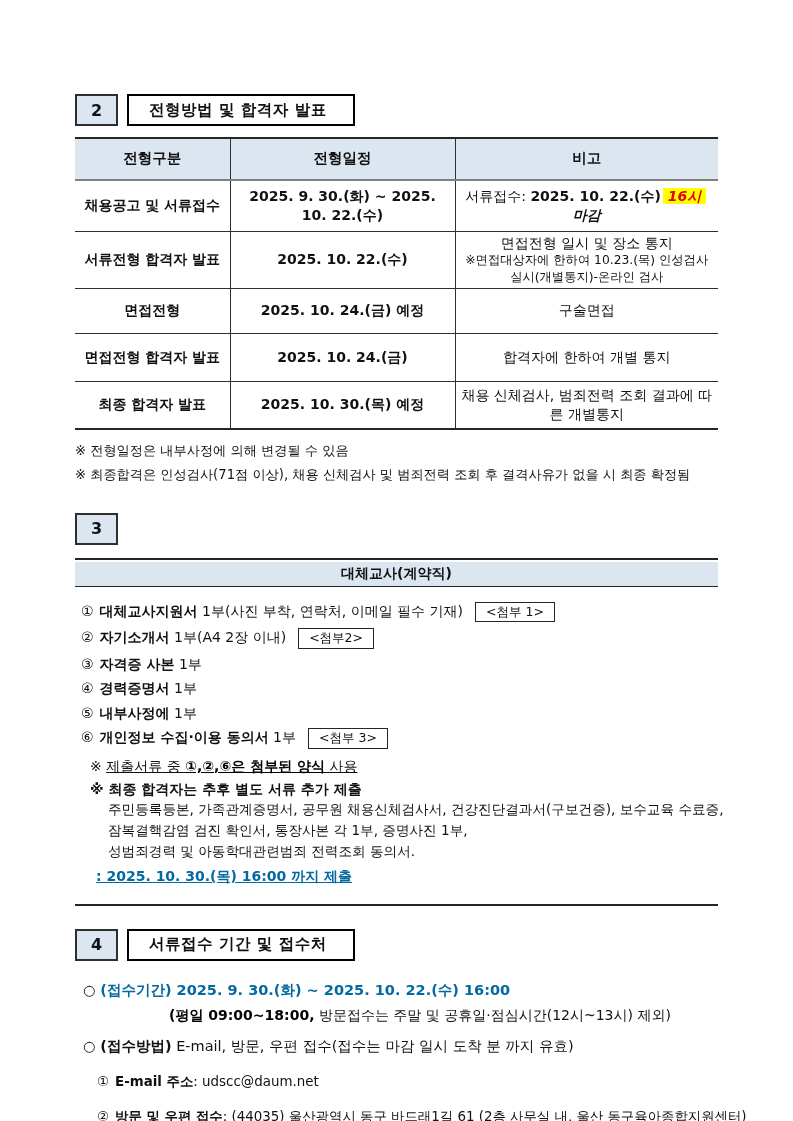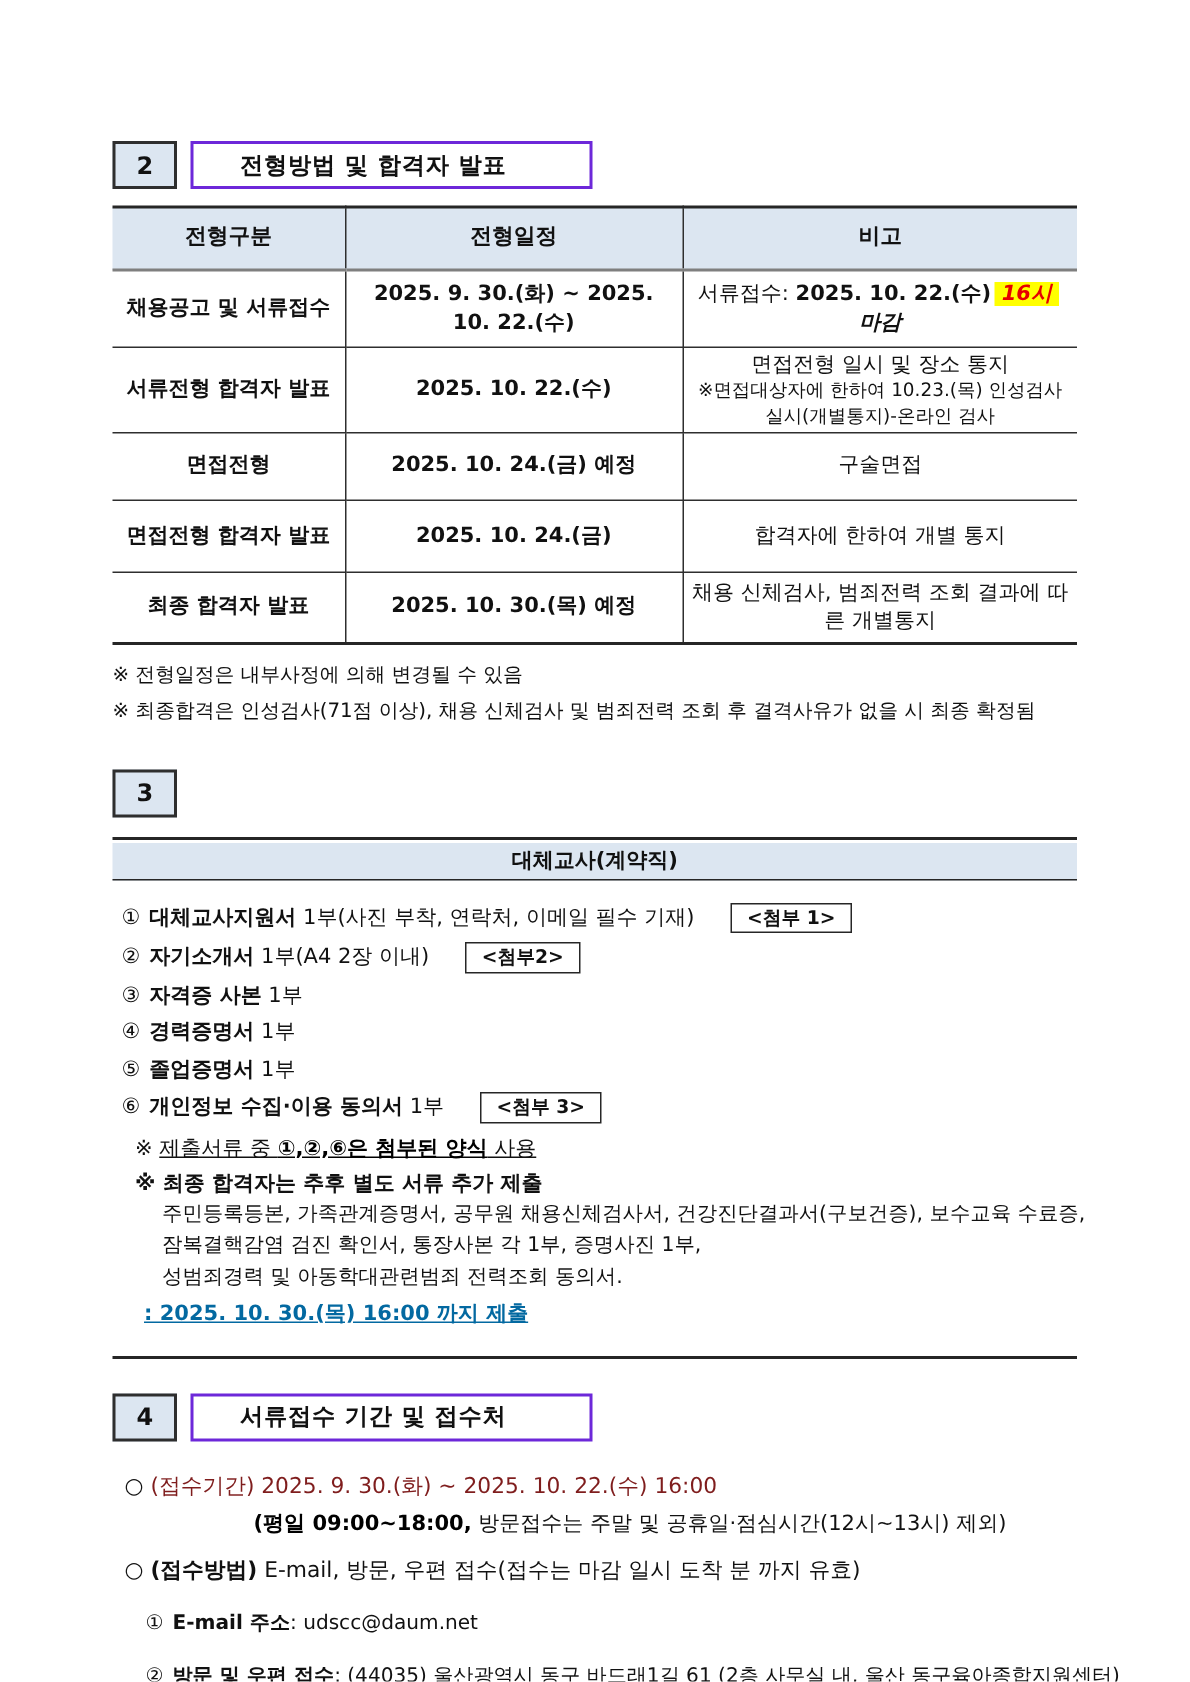--- a/index.html
+++ b/index.html
@@ -14,22 +14,22 @@
   .content { padding: 94px 75px 0 75px; }
 
   
   .sec-header { display: flex; align-items: stretch; gap: 9px; }
   .sec-num {
     width: 43px; height: 32px; background: #dce6f1;
     border: 2px solid #2e2e2e; display: flex; align-items: center; justify-content: center;
     font-weight: 700; font-size: 16px;
   }
   .sec-title-box {
-    width: 268px; height: 32px; border: 2px solid #6d28d9; background: #fff;
-    display: flex; align-items: center; padding: 0 31px;
+    width: 228px; height: 32px; border: 2px solid #000000; background: #fff;
+    display: flex; align-items: center; padding: 0 20px;
     font-weight: 700; font-size: 15.5px; letter-spacing: 0.5px; white-space: nowrap;
   }
 
   
   table.sel-table {
     width: 100%; margin-top: 11px; border-collapse: collapse; table-layout: fixed;
     border-top: 2px solid #262626; border-bottom: 2px solid #262626;
   }
   .sel-table th, .sel-table td {
     border: 1px solid #2e2e2e; text-align: center; vertical-align: middle;
@@ -62,38 +62,38 @@
   .band-wrap { margin-top: 13px; border-top: 2.5px solid #262626; border-bottom: 2.5px solid #262626; }
   .band-title {
     margin-top: 2px; background: #dce6f1; border-bottom: 1.5px solid #262626;
     text-align: center; font-weight: 700; font-size: 14px; padding: 3px 0;
   }
   .doc-list { padding: 9px 2px 7px 6px; font-size: 14px; line-height: 1.32; }
   .doc-item { margin: 6px 0; white-space: nowrap; }
   .marker { margin-right: 6px; }
   .doc-name { font-weight: 700; }
   .attach-box {
-    display: inline-block; border: 1.5px solid #262626; font-weight: 700;
-    font-size: 12.5px; padding: 1px 10px; margin-left: 24px; background: #fff;
+    display: inline-block; border: 1.5px solid #262626; font-weight: 400;
+    font-size: 12.5px; padding: 1px 10px; margin-left: 12px; background: #fff;
   }
   .u { text-decoration: underline; }
   .blue { color: #000000; }
   .form-note { margin: 8px 0 5px 9px; white-space: nowrap; }
   .form-note .blue { font-weight: 700; }
   .extra-title { font-weight: 700; margin: 5px 0 3px 9px; }
   .extra-line { margin: 3px 0 3px 27px; white-space: nowrap; font-size: 13.6px; }
   .deadline-line {
     margin: 6px 0 11px 15px; color: #0369a1; font-weight: 700; text-decoration: underline;
   }
 
   
   .sec4 { margin-top: 23px; }
   .s4 { font-size: 14.5px; }
   .period-line { margin: 20px 0 0 8px; white-space: nowrap; }
-  .period-line .val { color: #7f1d1d; font-weight: 400; }
+  .period-line .val { color: #0369a1; font-weight: 700; }
   .period-detail { margin: 7px 0 0 94px; white-space: nowrap; font-size: 14px; }
   .period-detail .blue { font-weight: 700; margin-top: 12px; }
   .method-line { margin: 12px 0 0 8px; white-space: nowrap; }
   .lbl { font-weight: 700; }
   .contact-line { margin: 17px 0 0 22px; white-space: nowrap; font-size: 13.4px; }
 </style>
 </head>
 <body>
 
 <div class="page">
@@ -154,21 +154,21 @@
       <div class="sec-num">3</div>
     </div>
 
     <div class="band-wrap">
       <div class="band-title">대체교사(계약직)</div>
       <div class="doc-list">
         <div class="doc-item"><span class="marker">①</span><span class="doc-name">대체교사지원서</span><span> 1부(사진 부착, 연락처, 이메일 필수 기재)</span><span class="attach-box">&lt;첨부 1&gt;</span></div>
         <div class="doc-item"><span class="marker">②</span><span class="doc-name">자기소개서</span><span> 1부(A4 2장 이내)</span><span class="attach-box">&lt;첨부2&gt;</span></div>
         <div class="doc-item"><span class="marker">③</span><span class="doc-name">자격증 사본</span><span> 1부</span></div>
         <div class="doc-item"><span class="marker">④</span><span class="doc-name">경력증명서</span><span> 1부</span></div>
-        <div class="doc-item"><span class="marker">⑤</span><span class="doc-name">졸업증명서</span><span> 1부</span></div>
+        <div class="doc-item"><span class="marker">⑤</span><span class="doc-name">내부사정에</span><span> 1부</span></div>
         <div class="doc-item"><span class="marker">⑥</span><span class="doc-name">개인정보 수집·이용 동의서</span><span> 1부</span><span class="attach-box">&lt;첨부 3&gt;</span></div>
 
         <div class="form-note"><span>※ </span><span class="u">제출서류 중 </span><span class="u blue">①,②,⑥은 첨부된 양식</span><span class="u"> 사용</span></div>
 
         <div class="extra-title">※ 최종 합격자는 추후 별도 서류 추가 제출</div>
         <div class="extra-line">주민등록등본, 가족관계증명서, 공무원 채용신체검사서, 건강진단결과서(구보건증), 보수교육 수료증,</div>
         <div class="extra-line">잠복결핵감염 검진 확인서, 통장사본 각 1부, 증명사진 1부,</div>
         <div class="extra-line">성범죄경력 및 아동학대관련범죄 전력조회 동의서.</div>
         <div class="deadline-line">: 2025. 10. 30.(목) 16:00 까지 제출</div>
       </div>

